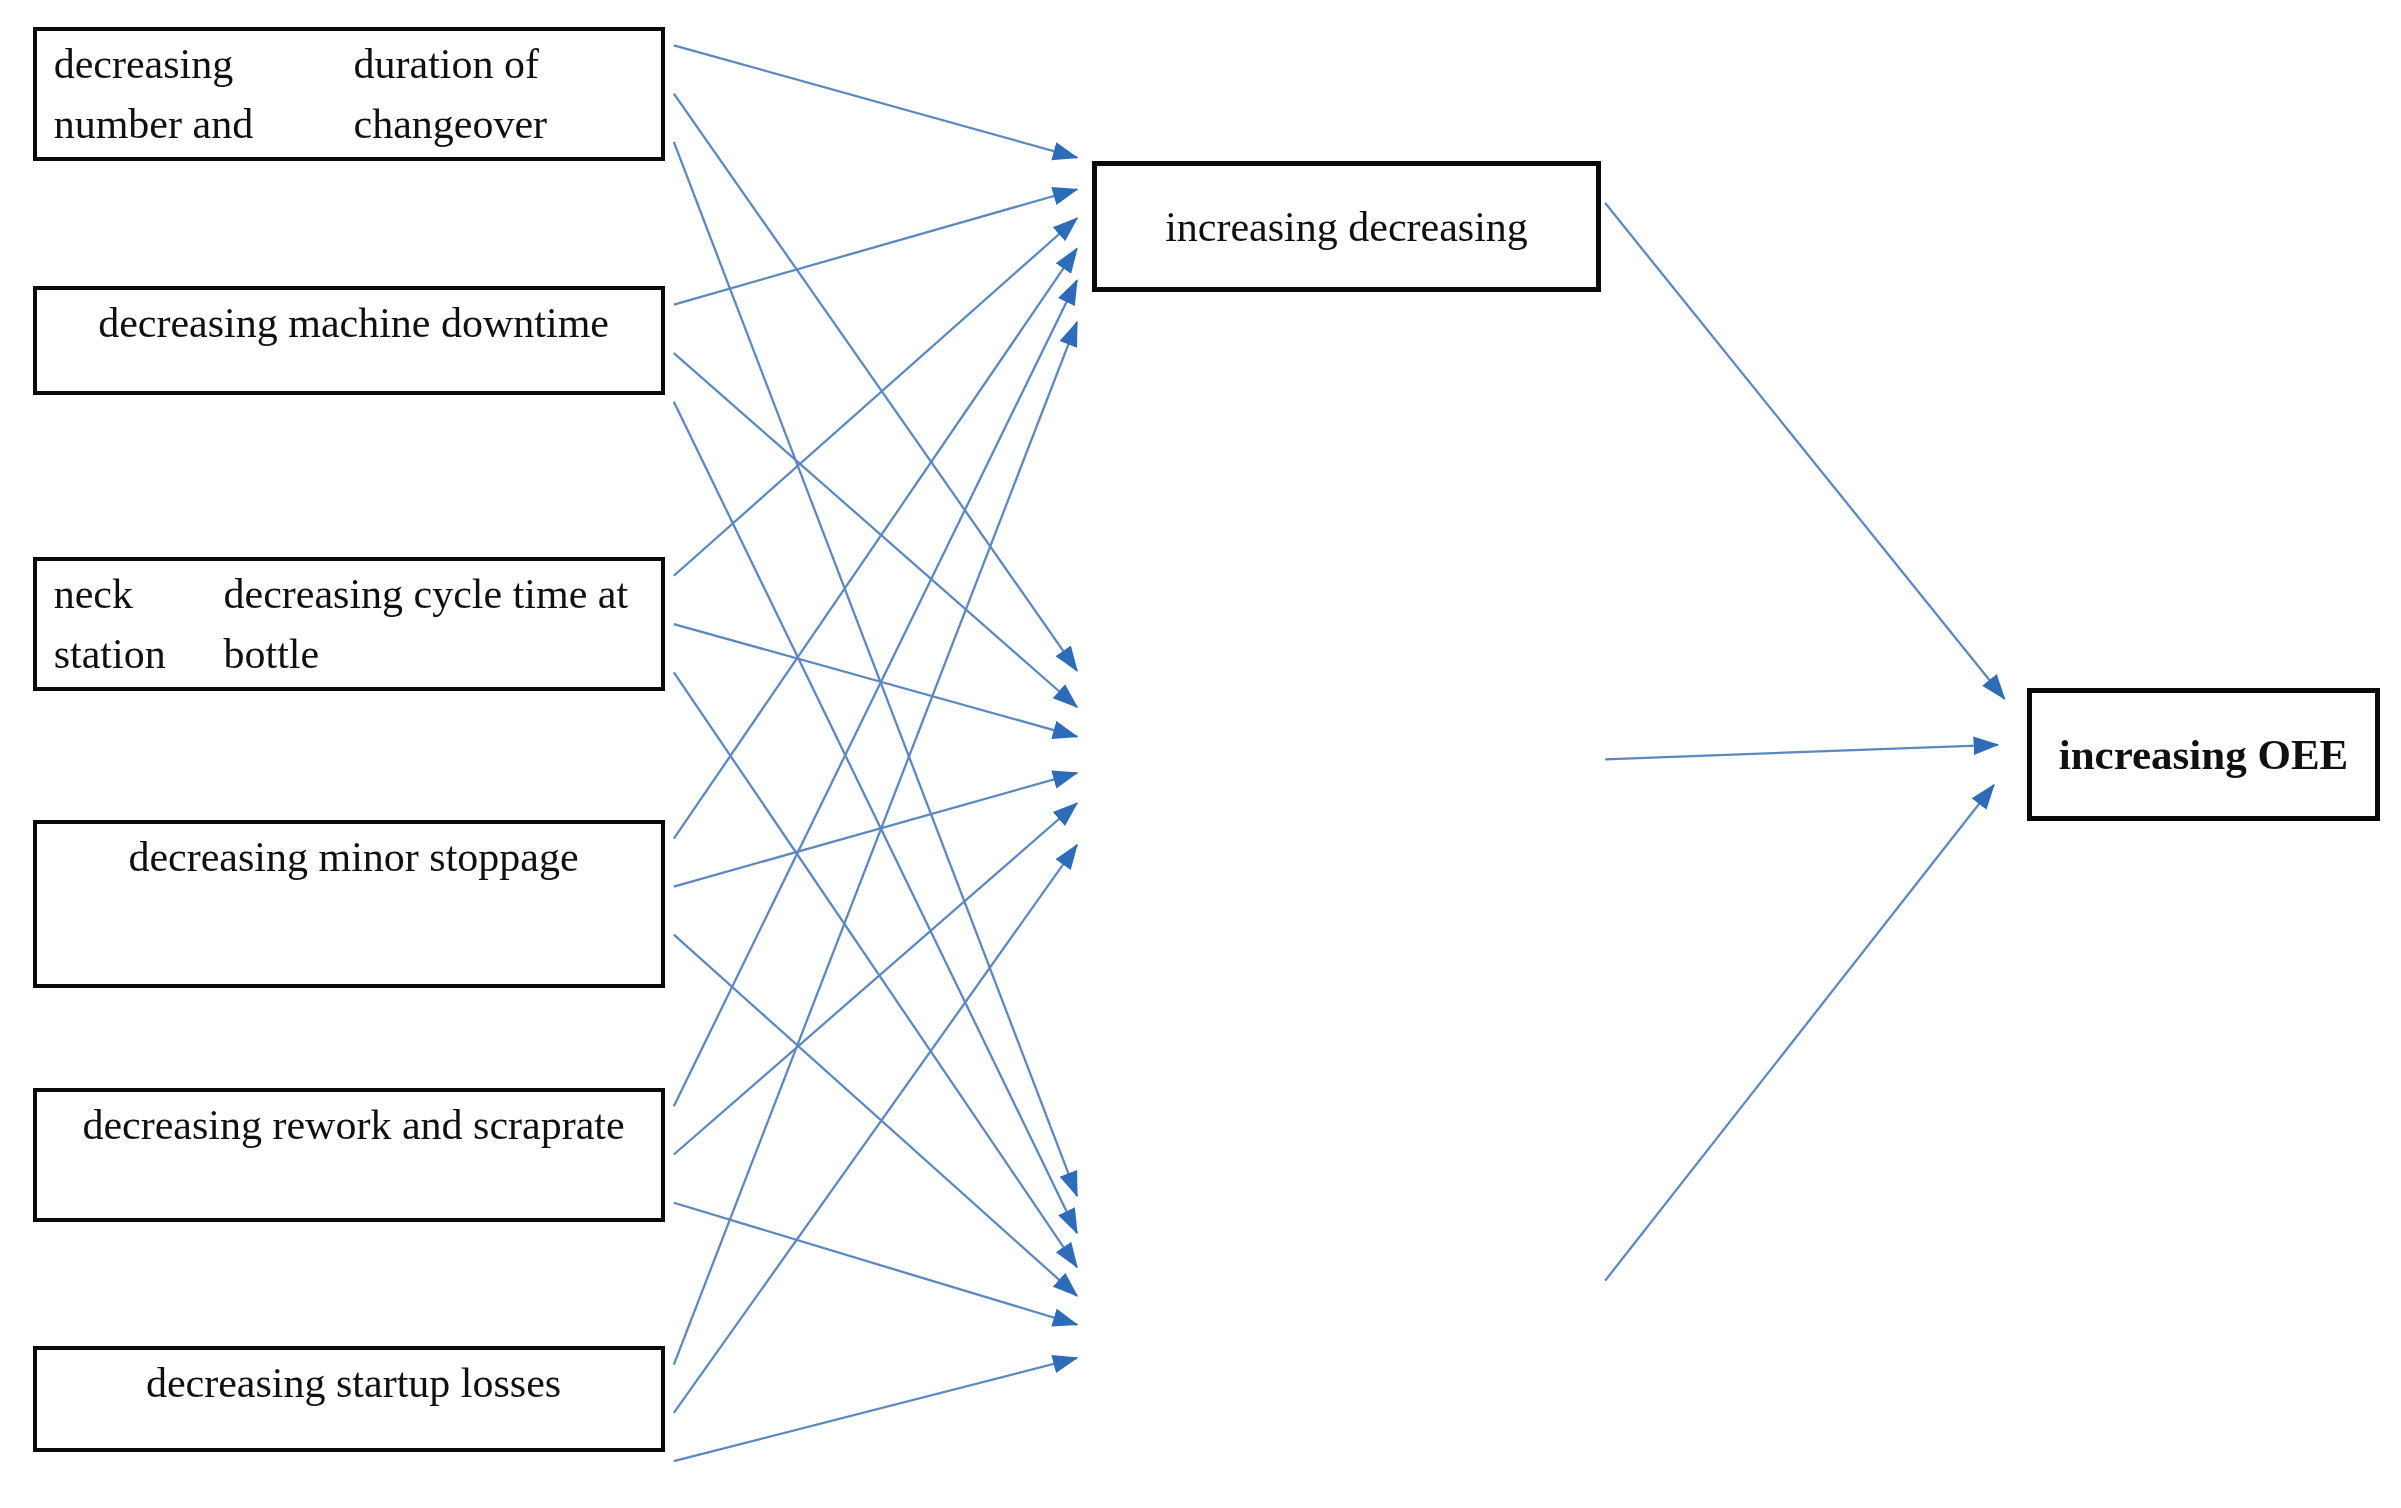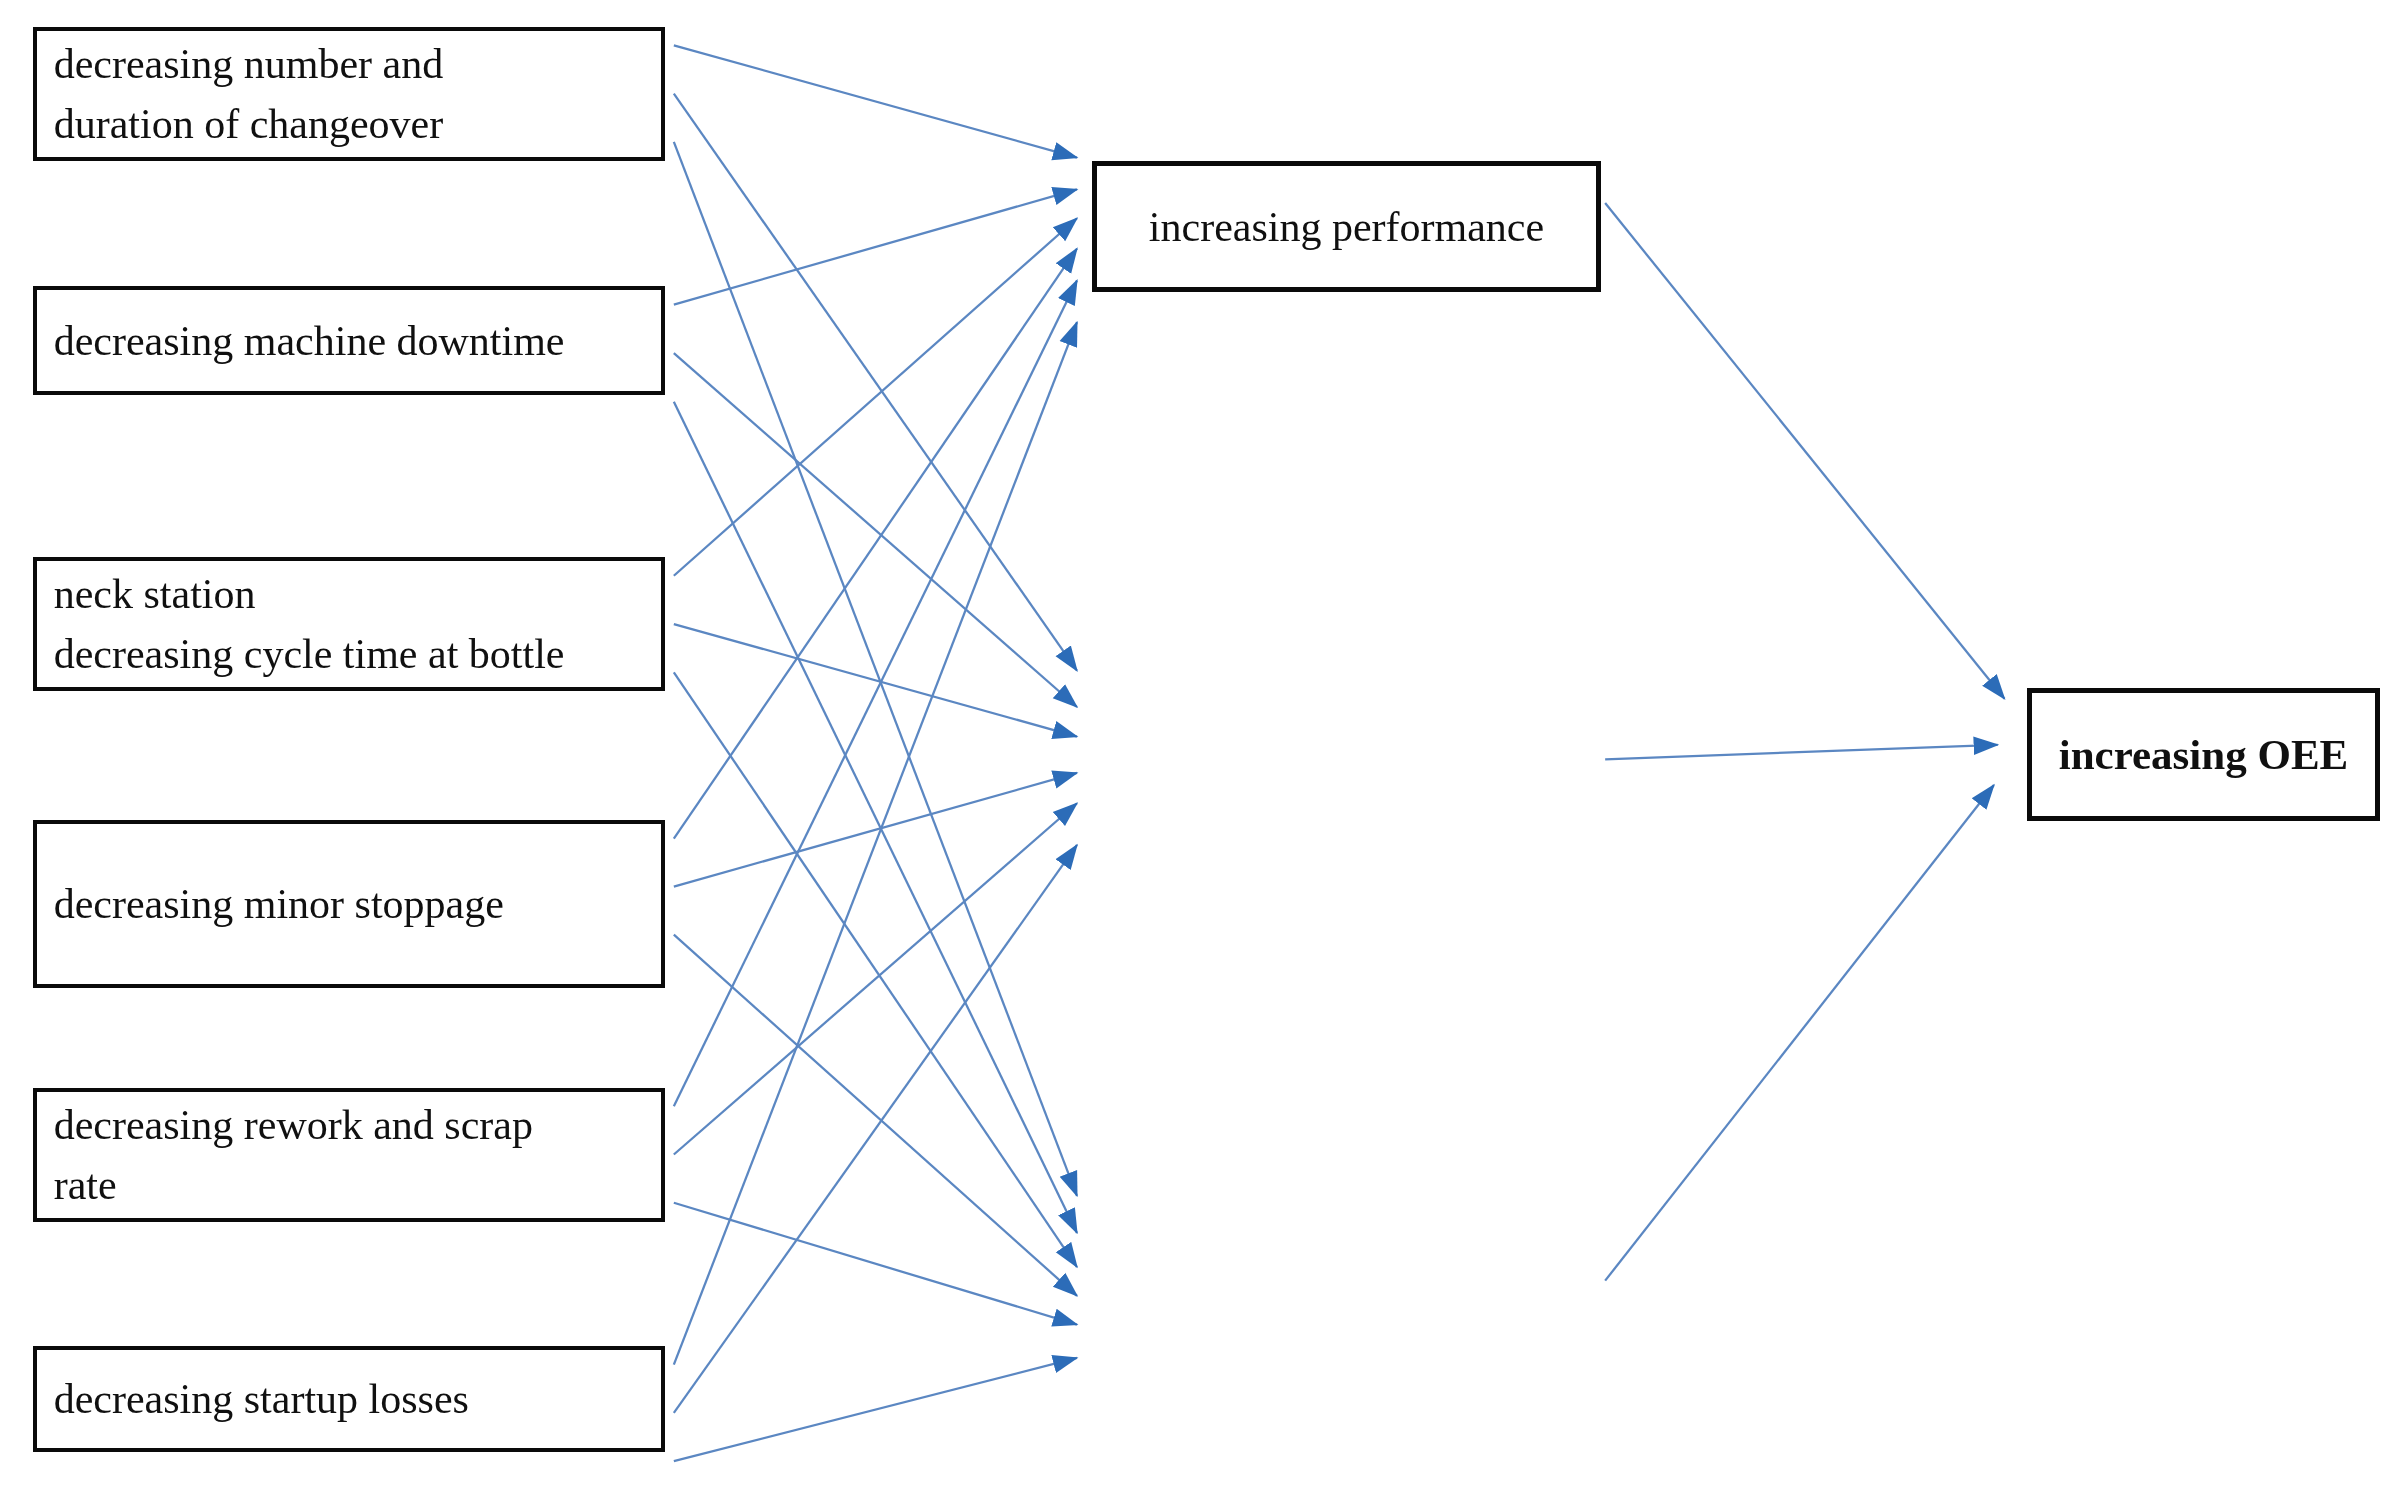--- a/index.html
+++ b/index.html
@@ -16,21 +16,21 @@
     pointer-events:none;
   }
   .box{
     position:absolute;
     background:#ffffff;
     box-sizing:border-box;
   }
   .src{
     left:33px;width:632px;
     border:4.5px solid #0a0a0a;
-    display:flex;flex-direction:column;justify-content:center;
+    display:flex;flex-direction:row;justify-content:center;
     padding:3px 7.6px 3px 16.7px;
     font-size:42px;line-height:60px;
     text-align:left;
   }
   .src .line:empty{display:none;}
   .med{
     left:1092px;width:509px;height:131px;
     border:5.3px solid #0a0a0a;
     display:flex;align-items:center;justify-content:center;
     font-size:42px;
@@ -99,21 +99,21 @@
   <div class="box src" style="top:1088px;height:134px">
     <span class="line">decreasing rework and scrap</span>
     <span class="line">rate</span>
   </div>
   <div class="box src" style="top:1346px;height:106px">
     <span class="line">decreasing startup losses</span>
 
   </div>
 
   <div class="box med" style="top:161px">
-    <span>increasing performance</span>
+    <span>increasing decreasing</span>
   </div>
 
   <div class="box out">
     <span>increasing OEE</span>
   </div>
 
 </div>
 
 
 </body></html>

